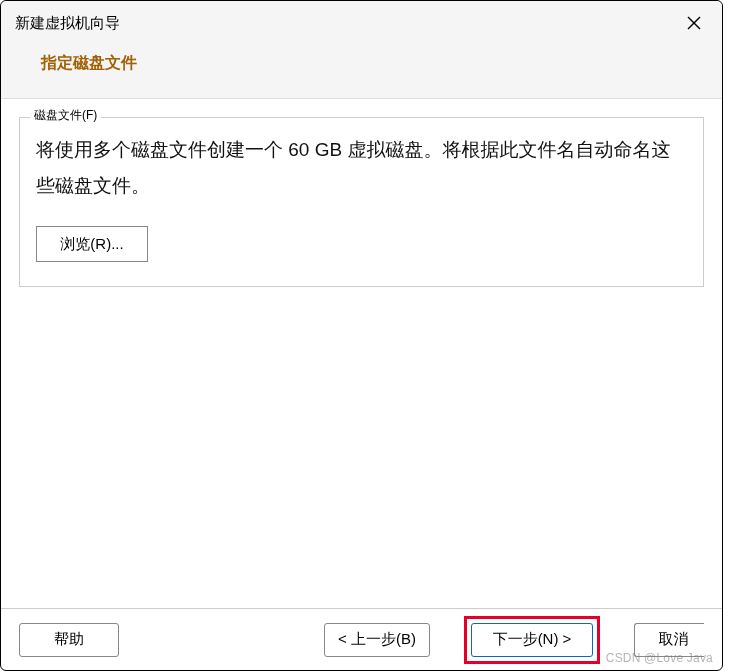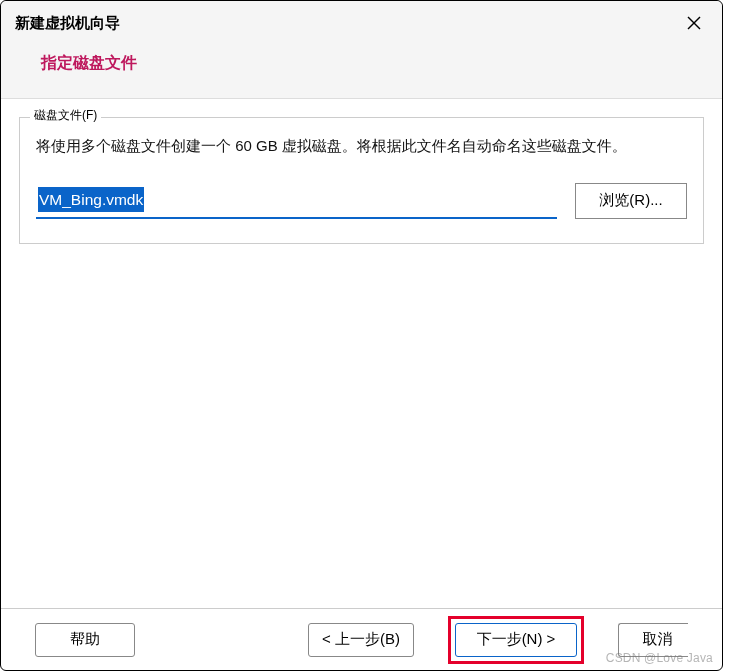--- a/index.html
+++ b/index.html
@@ -25,21 +25,20 @@
       position: relative;
     }
     .titlebar {
       display: flex;
       justify-content: space-between;
       align-items: center;
       padding: 8px 14px 6px 14px;
       background: #f5f5f5;
       border-top-left-radius: 6px;
       border-top-right-radius: 6px;
-      font-weight: bold;
     }
     .titlebar-title {
       font-size: 15px;
       color: #000;
     }
     .close-btn {
       width: 28px;
       height: 28px;
       display: flex;
       align-items: center;
@@ -49,21 +48,21 @@
       font-weight: 300;
     }
     .header-area {
       background: #f5f5f5;
       padding: 10px 14px 18px 40px;
       border-bottom: 1px solid #ddd;
     }
     .header-title {
       font-size: 16px;
       font-weight: bold;
-      color: #be185d;
+      color: #a16207;
       margin-bottom: 6px;
     }
     .header-sub {
       font-size: 15px;
       color: #000;
       padding-left: 28px;
     }
     .content {
       padding: 18px 18px 0 18px;
     }
@@ -74,21 +73,21 @@
     }
     .fieldset-legend {
       position: absolute;
       top: -11px;
       left: 10px;
       background: #fff;
       padding: 0 4px;
       font-size: 12px;
     }
     .desc-text {
-      font-size: 15px;
+      font-size: 19px;
       line-height: 1.9;
       color: #111;
       margin-bottom: 22px;
     }
     .input-row {
       display: flex;
       gap: 18px;
       align-items: stretch;
     }
     .selected-text {
@@ -118,21 +117,21 @@
     }
     .footer {
       position: absolute;
       bottom: 0;
       left: 0;
       right: 0;
       height: 62px;
       border-top: 1px solid #ccc;
       display: flex;
       align-items: center;
-      padding: 0 34px;
+      padding: 0 18px;
       gap: 10px;
     }
     .footer-spacer {
       flex: 1;
     }
     .footer-btn {
       height: 34px;
       min-width: 106px;
       padding: 0 10px;
       border: 1px solid #888;
@@ -189,23 +188,20 @@
 
   <div class="header-area">
     <div class="header-title">指定磁盘文件</div>
   </div>
 
   <div class="content">
     <div class="fieldset">
       <div class="fieldset-legend">磁盘文件(F)</div>
       <div class="desc-text">将使用多个磁盘文件创建一个 60 GB 虚拟磁盘。将根据此文件名自动命名这些磁盘文件。</div>
       <div class="input-row">
-        <div class="input-display">
-          <span class="selected-text">VM_Bing.vmdk</span>
-        </div>
         <button class="browse-btn">浏览(R)...</button>
       </div>
     </div>
   </div>
 
   <div class="footer">
     <button class="footer-btn help-btn">帮助</button>
     <div class="footer-spacer"></div>
     <button class="footer-btn">&lt; 上一步(B)</button>
     <span class="next-frame">

